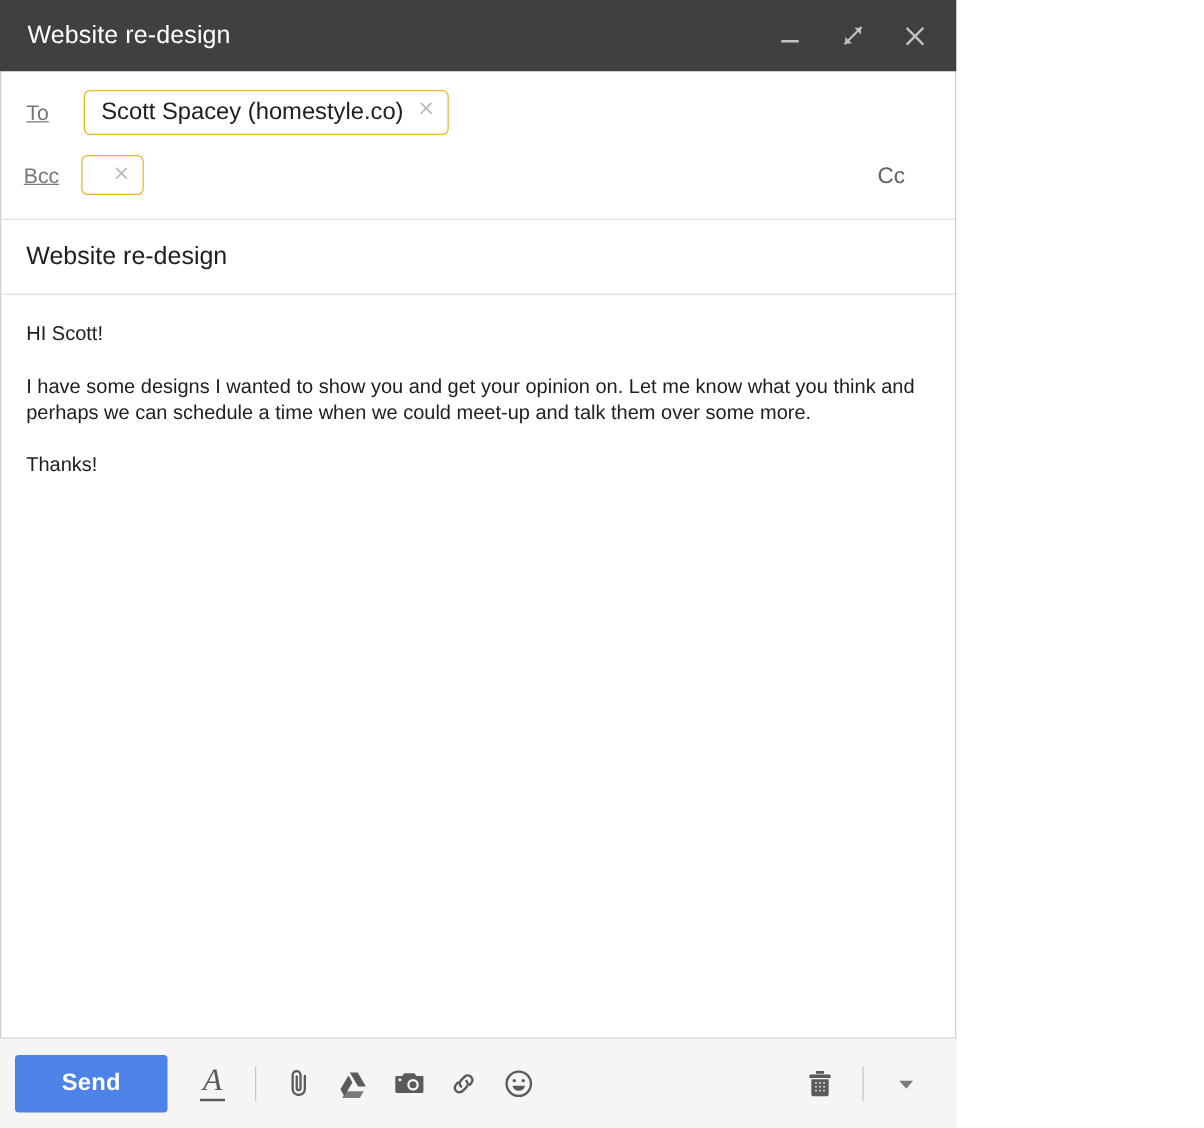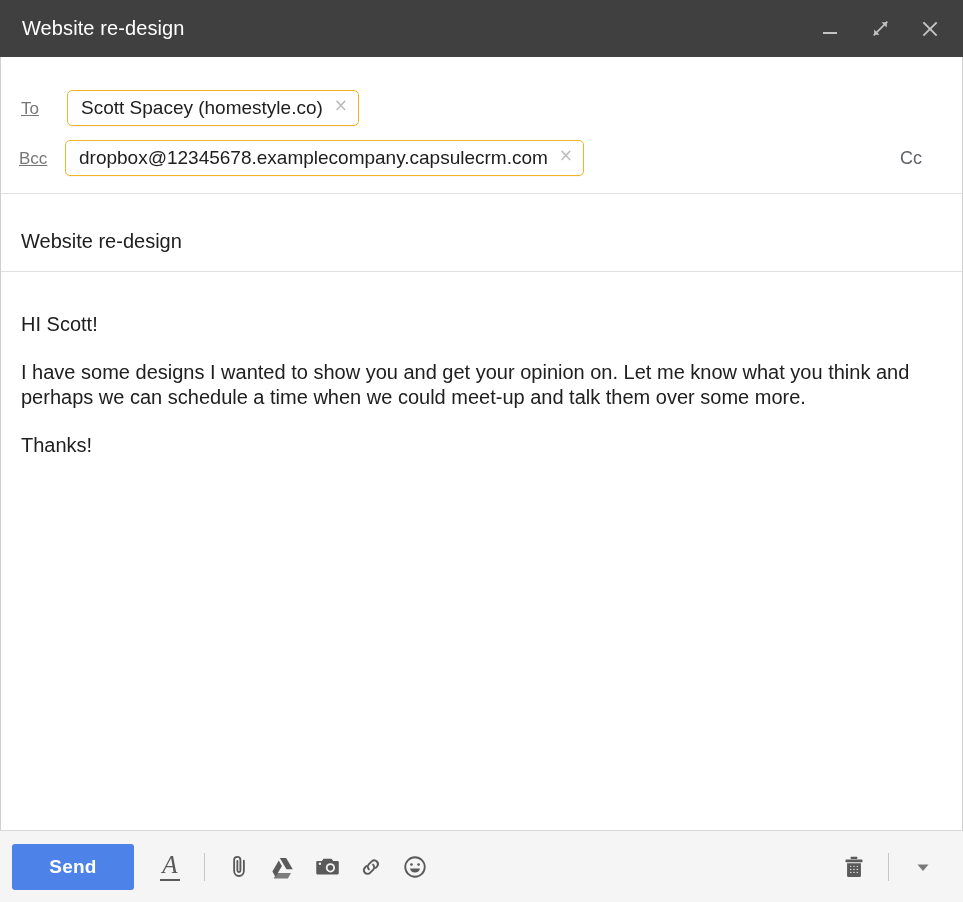--- a/index.html
+++ b/index.html
@@ -9,30 +9,29 @@
     background: #ffffff;
   }
   body {
     width: 963px;
     height: 902px;
     font-family: "Liberation Sans", sans-serif;
     overflow: hidden;
   }
 
   .compose-window {
-    width: 963px;
+    width: 765px;
     height: 902px;
     box-sizing: border-box;
     display: flex;
     flex-direction: column;
     background: #ffffff;
     border-left: 1px solid #cfcfcf;
     border-right: 1px solid #cfcfcf;
     border-bottom: 1px solid #cfcfcf;
-    gap: 18px;
   }
 
   
   .title-bar {
     height: 57px;
     flex: 0 0 57px;
     background: #404040;
     display: flex;
     align-items: center;
     padding: 0 18px 0 22px;
@@ -130,21 +129,21 @@
   }
 
   
   .body-area {
     flex: 1 1 auto;
     padding: 22px 20px 10px 20px;
     overflow: hidden;
     cursor: text;
   }
   .body-para {
-    font-size: 20px;
+    font-size: 16px;
     line-height: 1.28;
     color: #202020;
     margin: 0 0 22px 0;
     max-width: 905px;
   }
   .body-para:last-child { margin-bottom: 12px; }
 
   
   .toolbar {
     flex: 0 0 72px;
@@ -246,21 +245,20 @@
       <div class="chip">
         <span class="chip-text">Scott Spacey (homestyle.co)</span>
         <span class="chip-remove">×</span>
       </div>
       <div class="recip-spacer"></div>
     </div>
 
     <div class="recip-row">
       <div class="recip-label">Bcc</div>
       <div class="chip">
-        <span class="chip-text">dropbox@12345678.examplecompany.capsulecrm.com</span>
         <span class="chip-remove">×</span>
       </div>
       <div class="recip-spacer"></div>
       <div class="cc-link">Cc</div>
     </div>
 
   </div>
 
   <div class="subject-row">
     <div class="subject-text">Website re-design</div>

